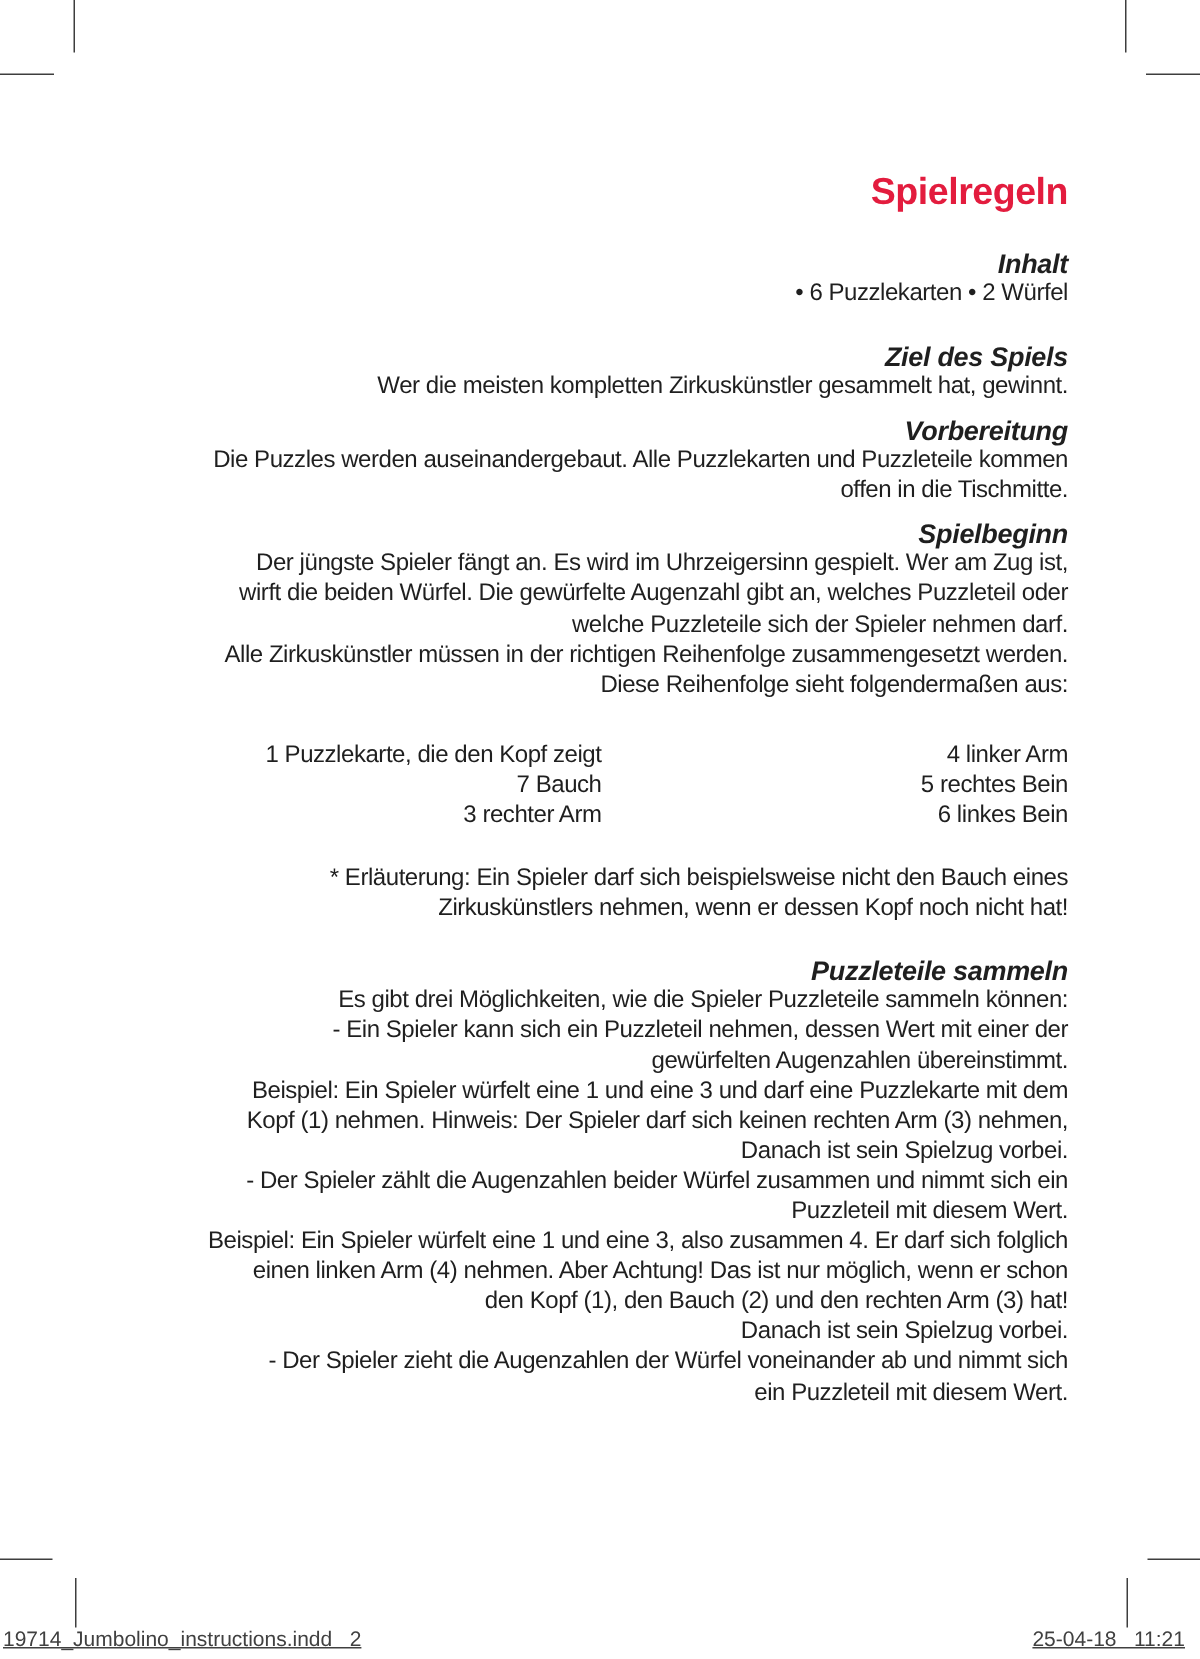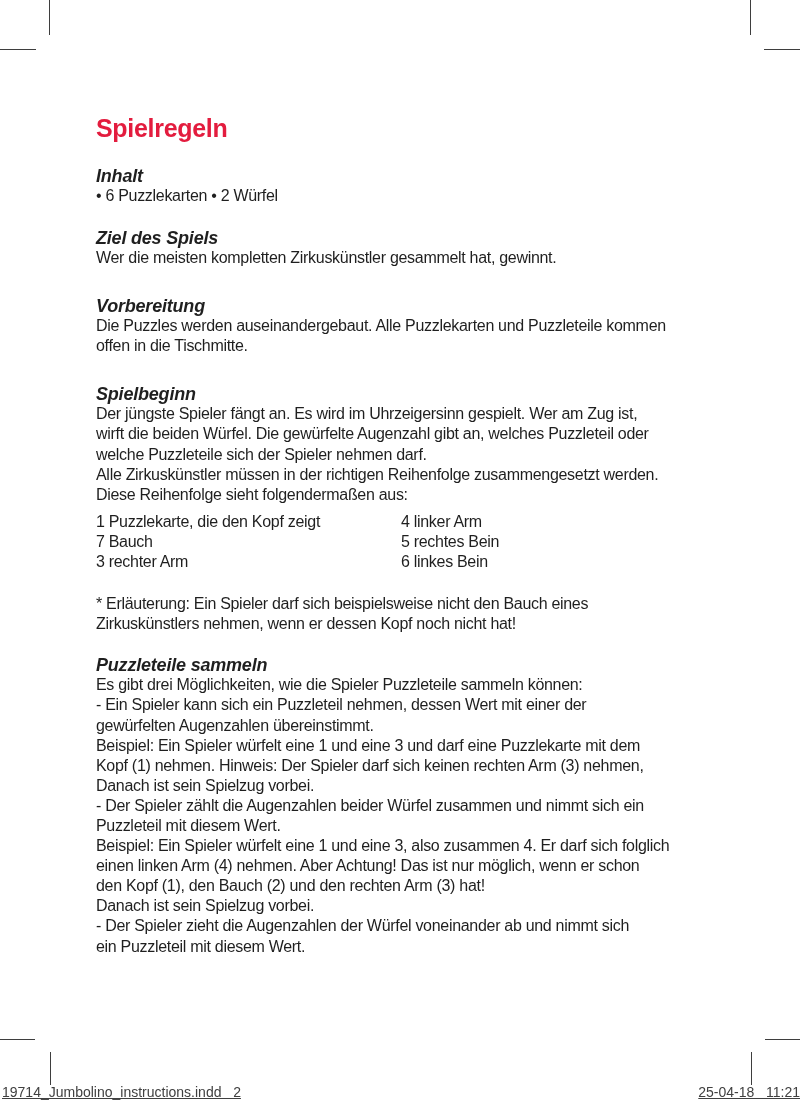--- a/index.html
+++ b/index.html
@@ -33,20 +33,21 @@
   .crop.bl-v { left: 50px;  top: 1052px; width: 1px;  height: 33px; }
   .crop.br-h { left: 765px; top: 1039px; width: 35px; height: 1px;  }
   .crop.br-v { left: 751px; top: 1052px; width: 1px;  height: 33px; }
 
   
   .content {
     position: absolute;
     left: 96px;
     top: 115px;
     width: 616px;
+    text-align: right;
   }
   .title {
     margin: 0 0 24px 0;
     font-size: 25px;
     line-height: 27px;
     font-weight: bold;
     letter-spacing: -0.3px;
     color: #e31c3e;
   }
   .sec { margin: 0; }
@@ -58,40 +59,40 @@
     letter-spacing: -0.2px;
     color: #1f1f1f;
     font-style: italic;
   }
   .line {
     font-size: 16px;
     line-height: 20.1px;
     letter-spacing: -0.3px;
     white-space: pre;
   }
-  .mt20 { margin-top: 28px; }
+  .mt20 { margin-top: 9px; }
   .mt21 { margin-top: 21px; }
   .mt22 { margin-top: 22px; }
-  .mt23 { margin-top: 7px; }
+  .mt23 { margin-top: 27px; }
 
   .order-list { display: flex; }
   .order-col-left { width: 305px; }
   .order-col-right { flex: 1; }
 
   
   .footer-left, .footer-right {
     position: absolute;
     font-size: 14px;
     color: #404040;
     white-space: pre;
     letter-spacing: 0;
     text-decoration: underline;
   }
   .footer-left  { left: 2px;  top: 1084px; }
-  .footer-right { right: 0; top: 1084px; }
+  .footer-right { right: 10px; top: 1084px; }
 </style>
 </head>
 <body>
 
 <div class="page">
 
   <div class="crop tl-v"></div>
   <div class="crop tl-h"></div>
   <div class="crop tr-v"></div>
   <div class="crop tr-h"></div>

